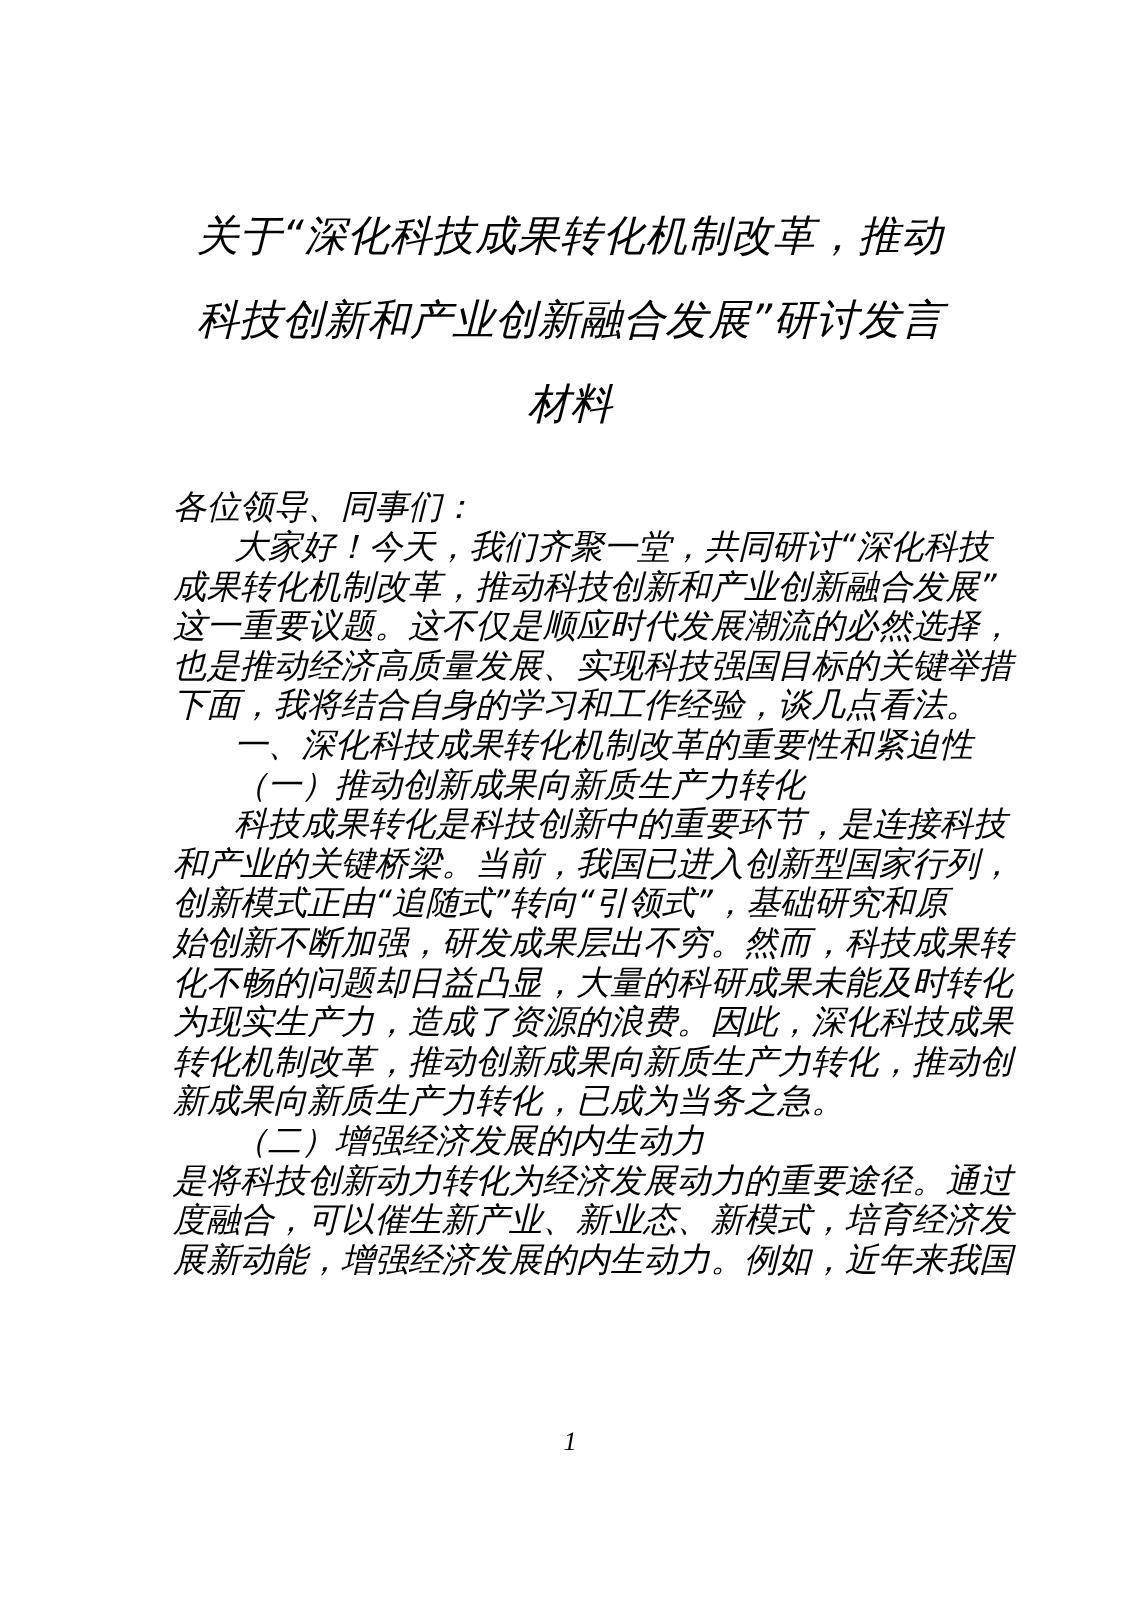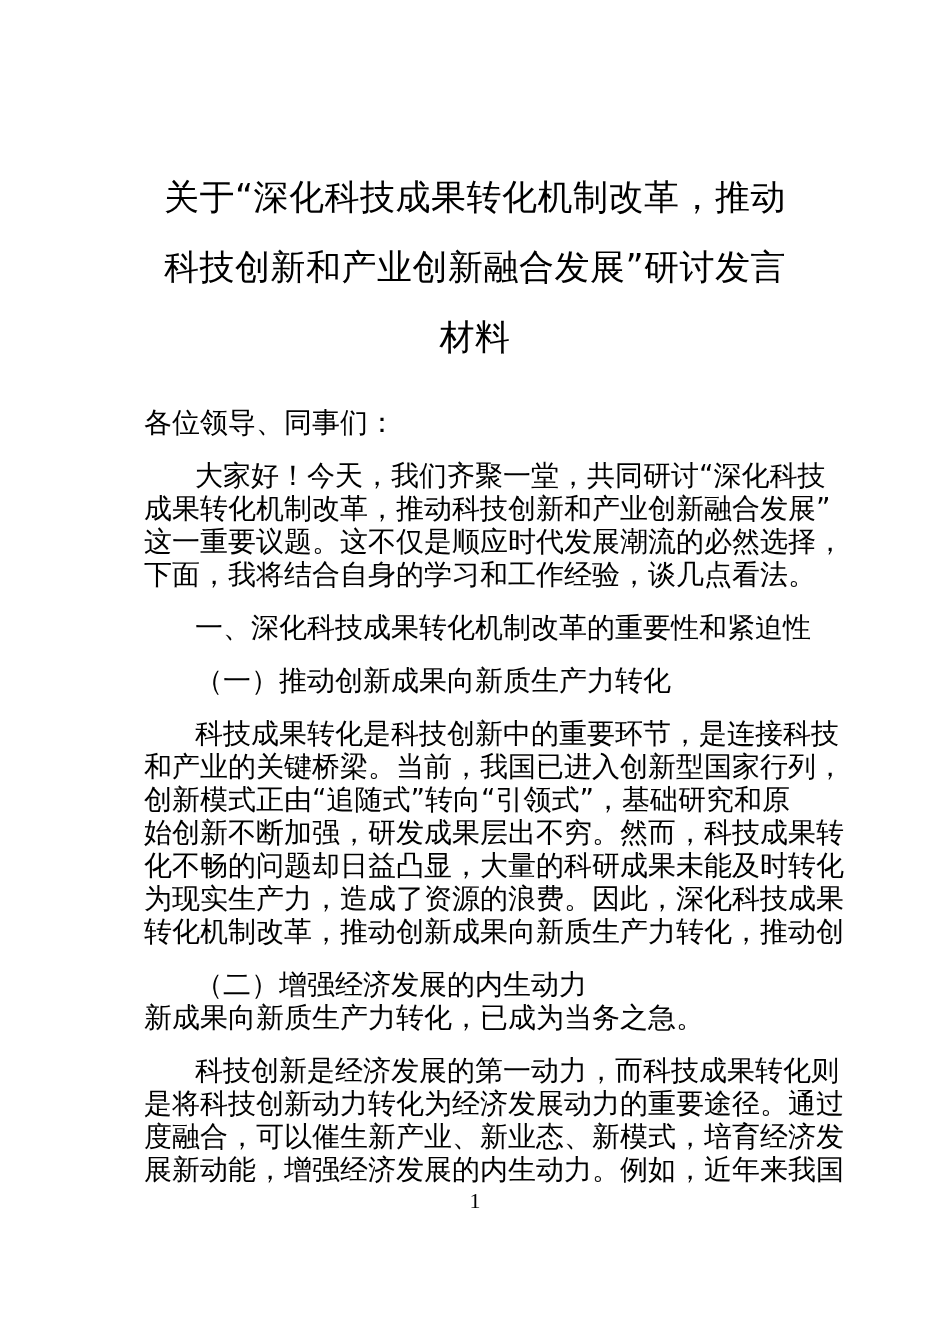--- a/index.html
+++ b/index.html
@@ -1,55 +1,55 @@
 <!DOCTYPE html>
 <html><head>
 <meta charset="utf-8">
 <style>
   html, body { margin:0; padding:0; background:#ffffff; }
   body { width:950px; height:1344px; position:relative; overflow:hidden;
          font-family:"DejaVu Sans", "Liberation Sans", sans-serif; color:#000; }
-  .page { position:absolute; left:0; top:0; width:804px; height:1344px; }
+  .page { position:absolute; left:0; top:0; width:804px; height:1344px;font-style:italic; }
   .title { position:absolute; left:140px; width:670px; top:162px; text-align:center;
            font-size:35px; line-height:70px; letter-spacing:0.5px; }
   .title div { white-space:nowrap; }
   .body { position:absolute; left:144px; width:670px; top:406px;
           font-size:28px; line-height:33px; }
   .line { white-space:nowrap; height:33px; }
-  .indent { padding-left:51px;margin-top:20px; }
+  .indent { padding-left:51px; }
   .pnum { position:absolute; top:1188px; left:0; width:950px; text-align:center;
           font-family:"Liberation Serif","DejaVu Serif",serif; font-size:22px; }
 </style>
 </head>
 <body>
 
 <div class="page">
   <div class="title">
     <div>关于“深化科技成果转化机制改革，推动</div>
     <div>科技创新和产业创新融合发展”研讨发言</div>
     <div>材料</div>
   </div>
 
   <div class="body" id="body">
       <div class="line">各位领导、同事们：</div>
       <div class="line indent">大家好！今天，我们齐聚一堂，共同研讨“深化科技</div>
       <div class="line">成果转化机制改革，推动科技创新和产业创新融合发展”</div>
       <div class="line">这一重要议题。这不仅是顺应时代发展潮流的必然选择，</div>
+      <div class="line">也是推动经济高质量发展、实现科技强国目标的关键举措</div>
       <div class="line">下面，我将结合自身的学习和工作经验，谈几点看法。</div>
       <div class="line indent">一、深化科技成果转化机制改革的重要性和紧迫性</div>
       <div class="line indent">（一）推动创新成果向新质生产力转化</div>
       <div class="line indent">科技成果转化是科技创新中的重要环节，是连接科技</div>
       <div class="line">和产业的关键桥梁。当前，我国已进入创新型国家行列，</div>
       <div class="line">创新模式正由“追随式”转向“引领式”，基础研究和原</div>
       <div class="line">始创新不断加强，研发成果层出不穷。然而，科技成果转</div>
       <div class="line">化不畅的问题却日益凸显，大量的科研成果未能及时转化</div>
       <div class="line">为现实生产力，造成了资源的浪费。因此，深化科技成果</div>
       <div class="line">转化机制改革，推动创新成果向新质生产力转化，推动创</div>
+      <div class="line">新成果向新质生产力转化，已成为当务之急。</div>
       <div class="line indent">（二）增强经济发展的内生动力</div>
-      <div class="line">新成果向新质生产力转化，已成为当务之急。</div>
-      <div class="line indent">科技创新是经济发展的第一动力，而科技成果转化则</div>
       <div class="line">是将科技创新动力转化为经济发展动力的重要途径。通过</div>
       <div class="line">度融合，可以催生新产业、新业态、新模式，培育经济发</div>
       <div class="line">展新动能，增强经济发展的内生动力。例如，近年来我国</div>
     </div>
 
   <div class="pnum">1</div>
 </div>
 
 </body></html>

